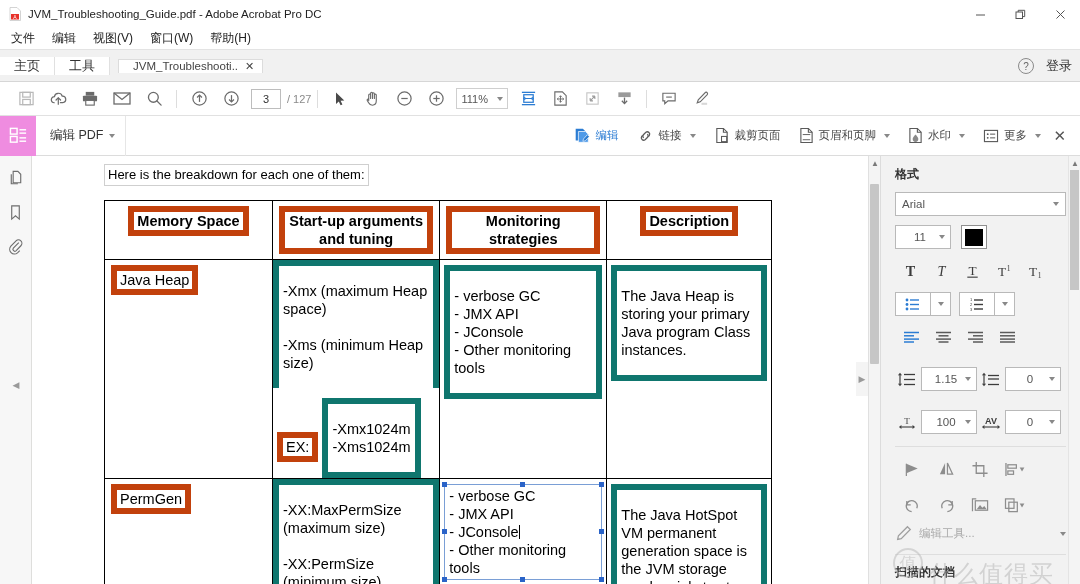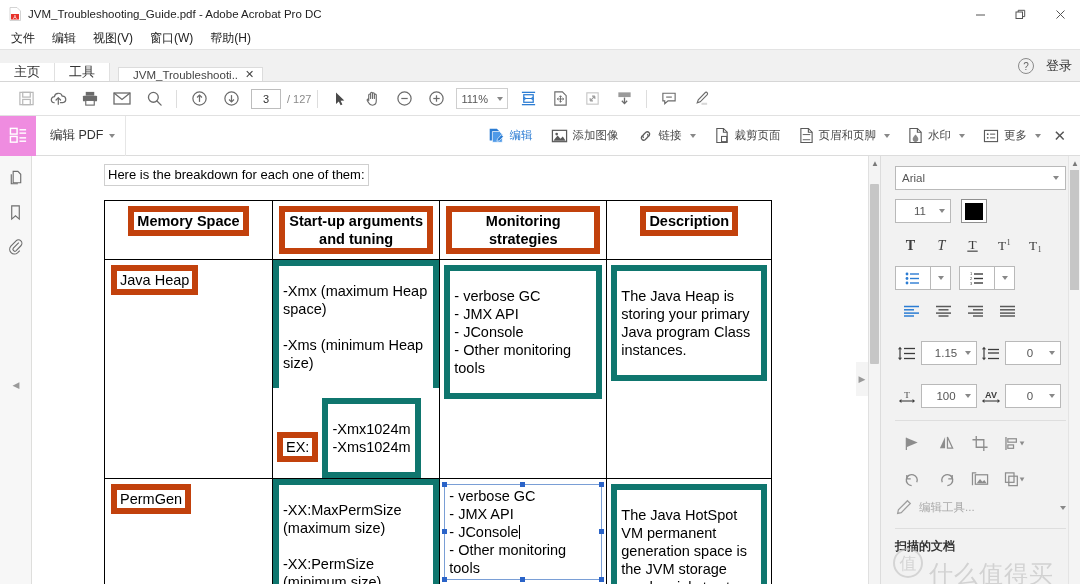--- a/index.html
+++ b/index.html
@@ -28,21 +28,21 @@
 
   
   .menubar {
     height: 22px; background: #ffffff; display: flex; align-items: center;
     padding-left: 9px; border-bottom: 1px solid #e3e3e3;
   }
   .menu-item { font-size: 12px; color: #222; margin-right: 13px; padding: 1px 2px; }
 
   
   .tabstrip {
-    height: 32px; background: #f1f1f1; display: flex; align-items: flex-end;
+    height: 32px; background: #f1f1f1; display: flex; align-items: center;
     position: relative; border-bottom: 1px solid #d6d6d6;
   }
   .navtab {
     display: flex; align-items: center; justify-content: center;
     font-size: 13px; color: #333; padding: 0 14px; background: #ffffff;
     border-right: 1px solid #e0e0e0;
   }
   .doctab {
     display: flex; align-items: center; background: #ffffff;
     padding: 0 8px 0 14px; margin-left: 8px; font-size: 11.5px; color: #444;
@@ -462,30 +462,20 @@
         <svg width="18" height="18" viewBox="0 0 20 20">
           <path d="M3 2 h8 l3 3 v10 h-11 z" fill="#2b7cd3"></path>
           <path d="M6 5 h8 l3 3 v9 h-11 z" fill="#4f9ae8" stroke="#ffffff" stroke-width="0.8"></path>
           <path d="M16 8.5 l2.2 2.2 l-4.6 4.6 l-2.6 0.6 l0.6 -2.6 z" fill="#2b7cd3" stroke="#ffffff" stroke-width="0.7"></path>
         </svg>
       </span>
       <span>编辑</span>
     </div>
 
 
-    <div class="sub-item">
-      <span>
-        <svg width="17" height="16" viewBox="0 0 18 16">
-          <rect x="1.5" y="2" width="15" height="12" fill="none" stroke="#5a5a5a" stroke-width="1.3"></rect>
-          <circle cx="6" cy="6" r="1.4" fill="#5a5a5a"></circle>
-          <path d="M2.5 13 L7 7.5 L10 11 L12.5 8.5 L15.5 13 Z" fill="#5a5a5a"></path>
-        </svg>
-      </span>
-      <span>添加图像</span>
-    </div>
 
     <div class="sub-item">
       <span>
         <svg width="17" height="16" viewBox="0 0 18 16">
           <path d="M7 10 a2.6 2.6 0 0 1 0 -3.6 l2.4 -2.4 a2.6 2.6 0 0 1 3.6 3.6 l-1 1" fill="none" stroke="#5a5a5a" stroke-width="1.3"></path>
           <path d="M11 6 a2.6 2.6 0 0 1 0 3.6 l-2.4 2.4 a2.6 2.6 0 0 1 -3.6 -3.6 l1 -1" fill="none" stroke="#5a5a5a" stroke-width="1.3"></path>
         </svg>
       </span>
       <span>链接</span>
       <span class="caret" style="margin-left:3px"></span>
@@ -688,20 +678,21 @@
         <div class="vscroll-arrow" style="top:0">▲</div>
         <div class="vscroll-thumb"></div>
 
       </div>
       <div class="viewport-collapse">▶</div>
     </div>
 
     <div class="rightpanel">
       <div class="rp-inner">
 
+        <div class="rp-heading">格式</div>
 
         <div class="rp-select">
           <span>Arial</span>
           <span class="caret"></span>
         </div>
 
         <div class="rp-row">
           <div class="rp-smallselect">
             <span style="flex:1;text-align:center">11</span>
             <span class="caret"></span>

